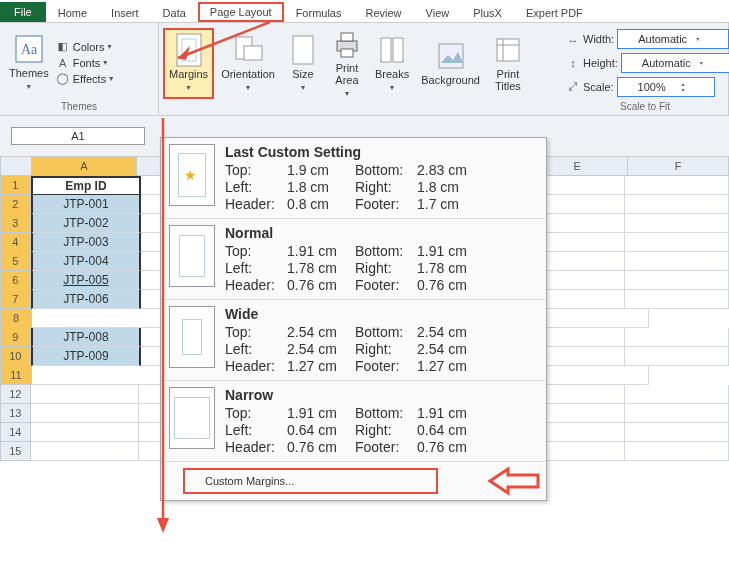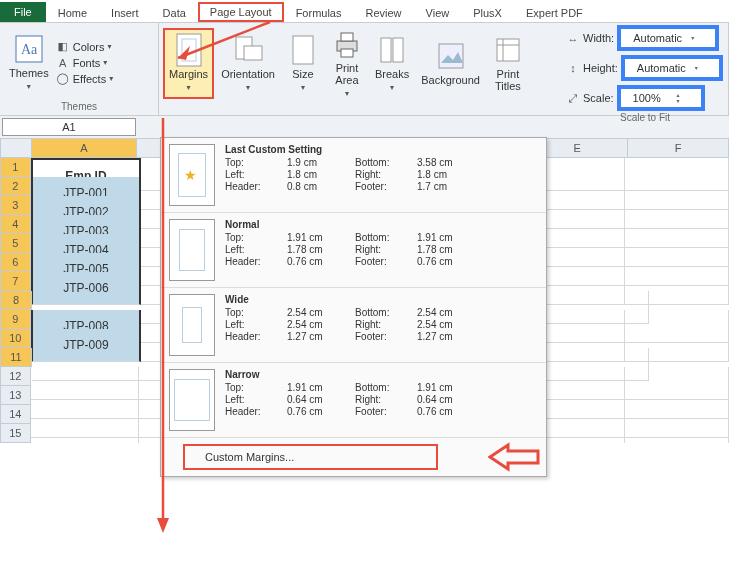--- a/index.html
+++ b/index.html
@@ -12,42 +12,42 @@
 .group-body{flex:1;display:flex;align-items:center;gap:2px}
 .group-label{text-align:center;font-size:10px;color:#666;padding:1px 0}
 .big-btn{display:flex;flex-direction:column;align-items:center;padding:2px 4px;gap:2px;cursor:pointer;border:1px solid transparent}
 .big-btn .ico{width:32px;height:32px;display:flex;align-items:center;justify-content:center}
 .big-btn .lbl{font-size:11px;text-align:center;line-height:1.1}
 .arrow-dn{font-size:8px;color:#555}
 .margins-hl{background:#fdeeb3;border:2px solid #e74c3c!important;padding:4px 4px}
 .small-rows{display:flex;flex-direction:column;gap:2px}
 .small-row{display:flex;align-items:center;gap:3px;font-size:11px}
 .small-ico{width:14px;height:14px;display:inline-flex;align-items:center;justify-content:center;font-size:11px;color:#555}
-.spin{width:70px;height:18px;border:4px solid #3b82f6;background:#fff;display:flex;align-items:center;padding:0 12px;font-size:11px}
+.spin{width:70px;height:18px;border:1px solid #3b82f6;background:#fff;display:flex;align-items:center;padding:0 20px;font-size:11px}
 .spin .updn{margin-left:auto;width:12px;display:flex;flex-direction:column;font-size:6px;color:#666;line-height:6px}
-.namebox{width:120px;border:1px solid #999;background:#fff;padding:2px 6px;margin:2px;text-align:center}
+.namebox{width:120px;border:1px solid #999;background:#fff;padding:2px 6px;margin:11px;text-align:center}
 .grid{display:flex;flex-direction:column;position:relative}
 .row{display:flex;height:19px}
 .hdr-cell{background:#e8edf3;border:1px solid #c3cbd4;border-top:0;border-left:0;display:flex;align-items:center;justify-content:center;font-size:11px;color:#555}
 .rowhdr{width:30px;background:#e8edf3;border:1px solid #c3cbd4;border-top:0;display:flex;align-items:center;justify-content:center;font-size:11px;color:#555}
 .rowhdr.sel{background:#f6c757}
-.cell{border:1px solid #d4d8de;border-top:0;border-left:0;padding:16px 4px;display:flex;align-items:center;font-size:12px}
+.cell{border:1px solid #d4d8de;border-top:0;border-left:0;padding:8px 4px;display:flex;align-items:center;font-size:12px}
 .colA{width:104px}.colE{width:100px}.colF{width:100px}
 .sel-col{background:#f6c757}
 .datacell{background:#bfd9e8}
 .dropdown{position:absolute;left:160px;top:137px;width:385px;background:#fafafa;border:1px solid #aaa;box-shadow:2px 2px 4px rgba(0,0,0,.2);z-index:10}
 .dd-item{display:flex;padding:6px 8px;gap:10px}
 .dd-thumb{width:44px;height:60px;border:1px solid #999;background:#fff;position:relative;flex-shrink:0}
 .dd-thumb::before{content:'';position:absolute;border:1px solid #b8cfe2}
 .dd-thumb.last::before{left:8px;right:8px;top:8px;bottom:8px}
 .dd-thumb.normal::before{left:9px;right:9px;top:9px;bottom:9px}
 .dd-thumb.wide::before{left:12px;right:12px;top:12px;bottom:12px}
 .dd-thumb.narrow::before{left:4px;right:4px;top:9px;bottom:9px}
 .dd-thumb .star{position:absolute;left:14px;top:22px;color:#f0b020;font-size:14px}
-.dd-txt{flex:1;font-size:10px}
+.dd-txt{flex:1;font-size:14px}
 .dd-title{font-weight:bold;margin-bottom:2px}
 .dd-grid{display:grid;grid-template-columns:54px 60px 54px 60px;gap:1px 8px}
 .dd-sep{border-top:1px solid #ddd}
 .dd-custom{padding:5px 20px;border-top:2px solid #e74c3c;border-left:2px solid #e74c3c;border-right:2px solid #e74c3c;border-bottom:2px solid #e74c3c;margin:0 50px 0 18px}
 .red-arrow{position:absolute;pointer-events:none;z-index:20}
 svg{display:block}
 </style>
 </head>
 <body>
 
@@ -325,21 +325,21 @@
   <div class="dd-item">
     <div class="dd-thumb last">
         <span class="star">★</span>
       </div>
     <div class="dd-txt">
       <div class="dd-title">Last Custom Setting</div>
       <div class="dd-grid">
         <span>Top:</span>
           <span>1.9 cm</span>
           <span>Bottom:</span>
-          <span>3.58 cm</span>
+          <span>2.83 cm</span>
         <span>Left:</span>
           <span>1.8 cm</span>
           <span>Right:</span>
           <span>1.8 cm</span>
         <span>Header:</span>
           <span>0.8 cm</span>
           <span>Footer:</span>
           <span>1.7 cm</span>
       </div>
     </div>

